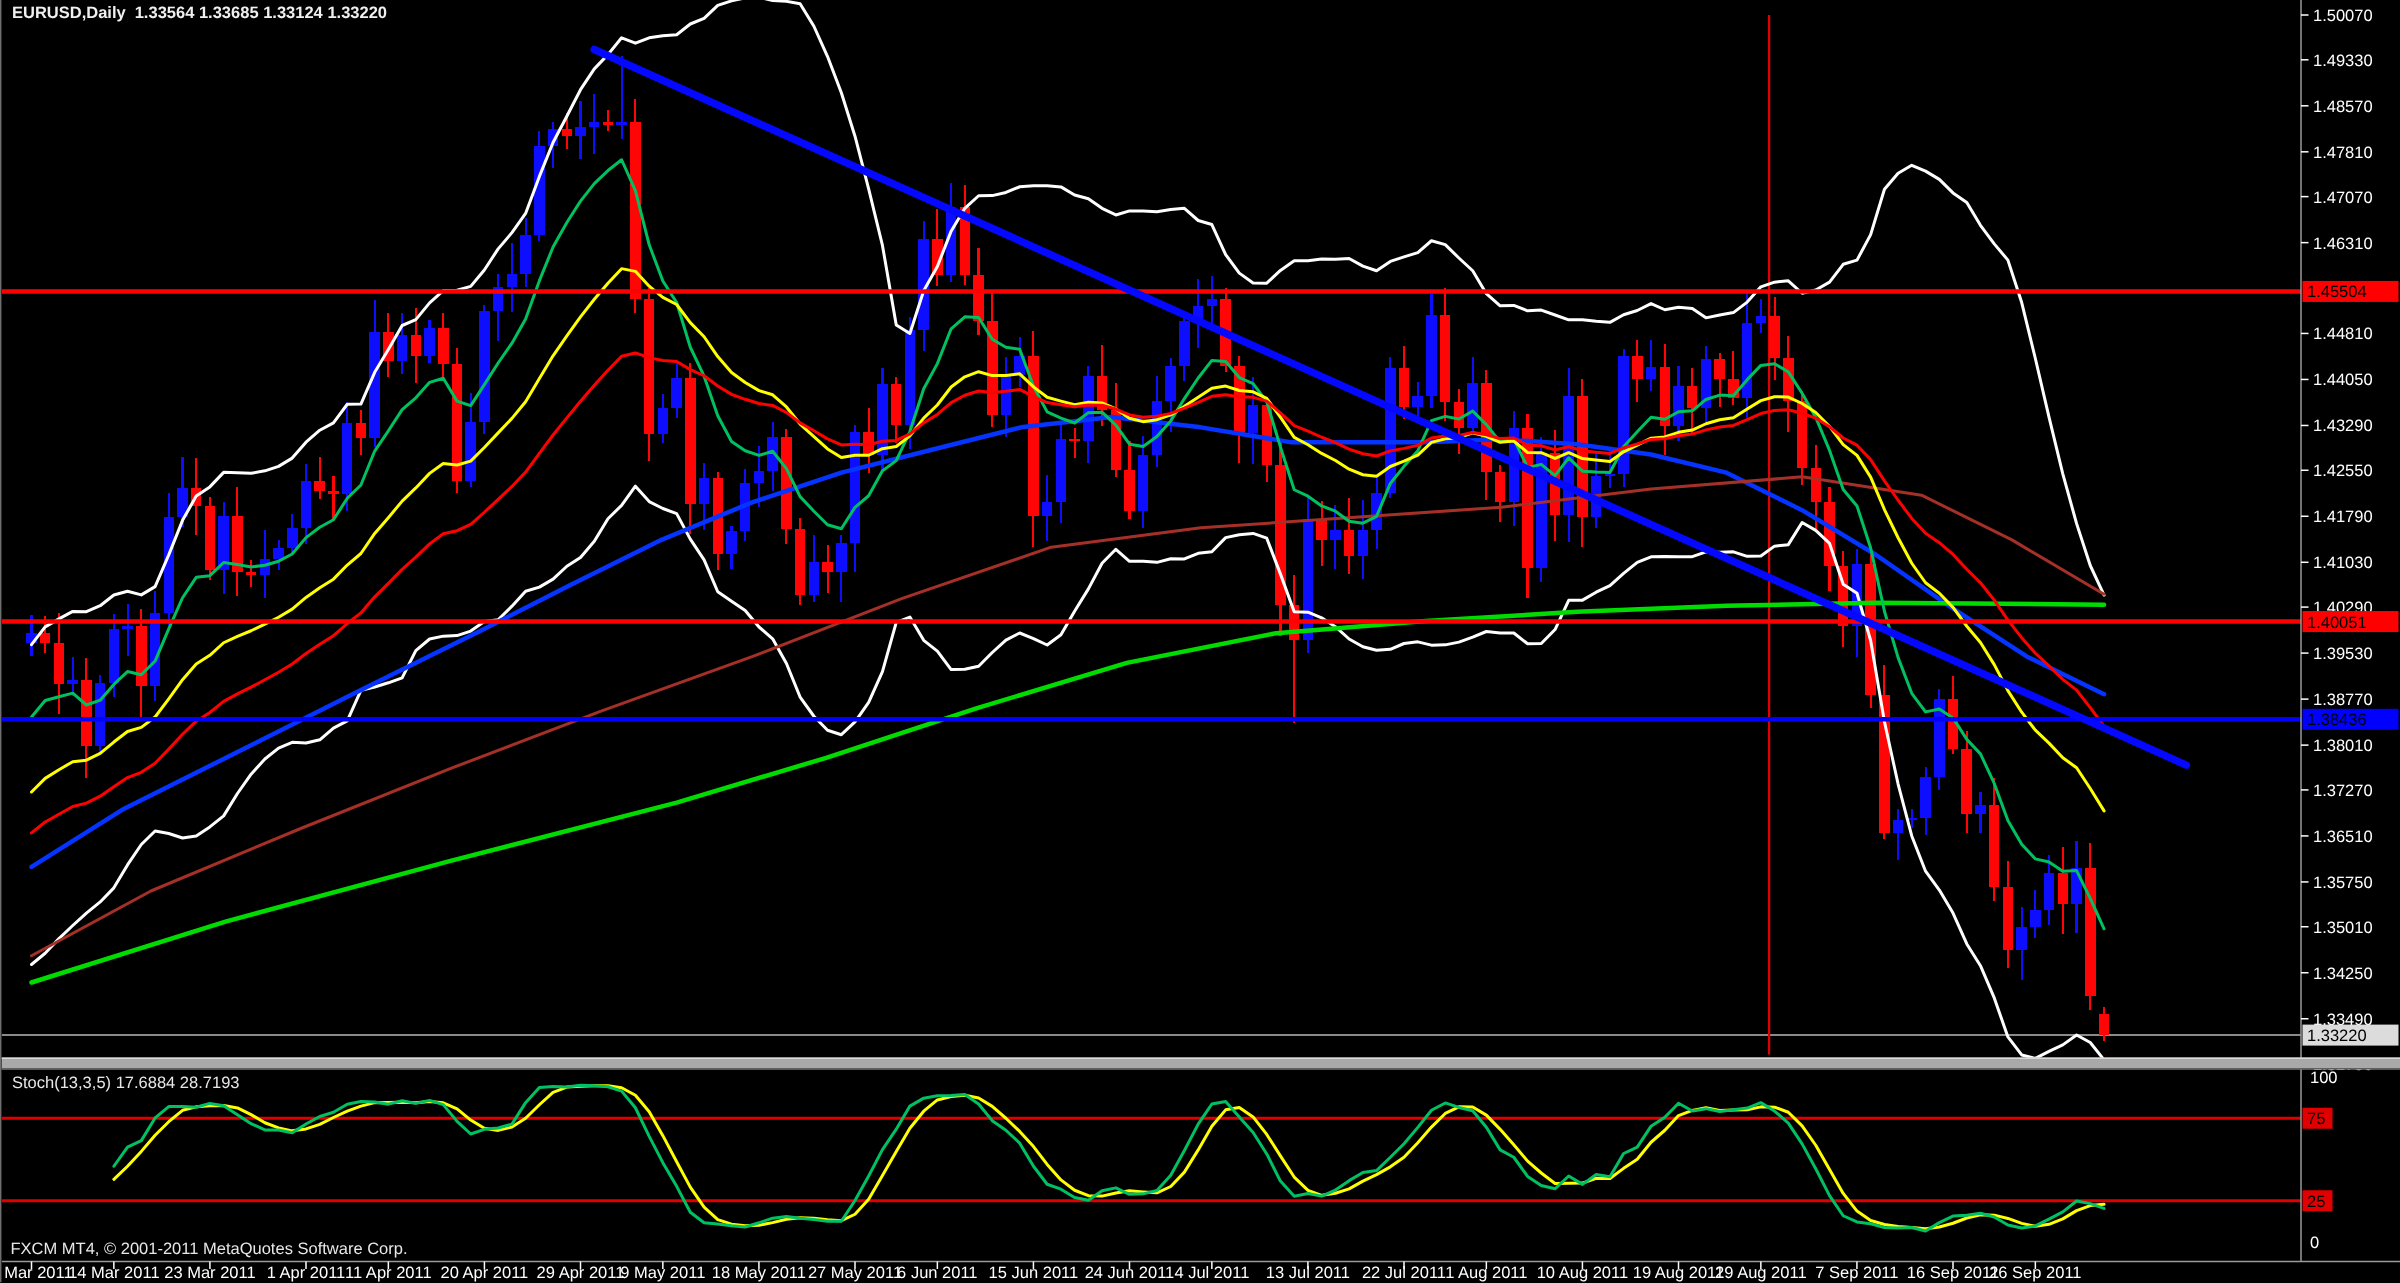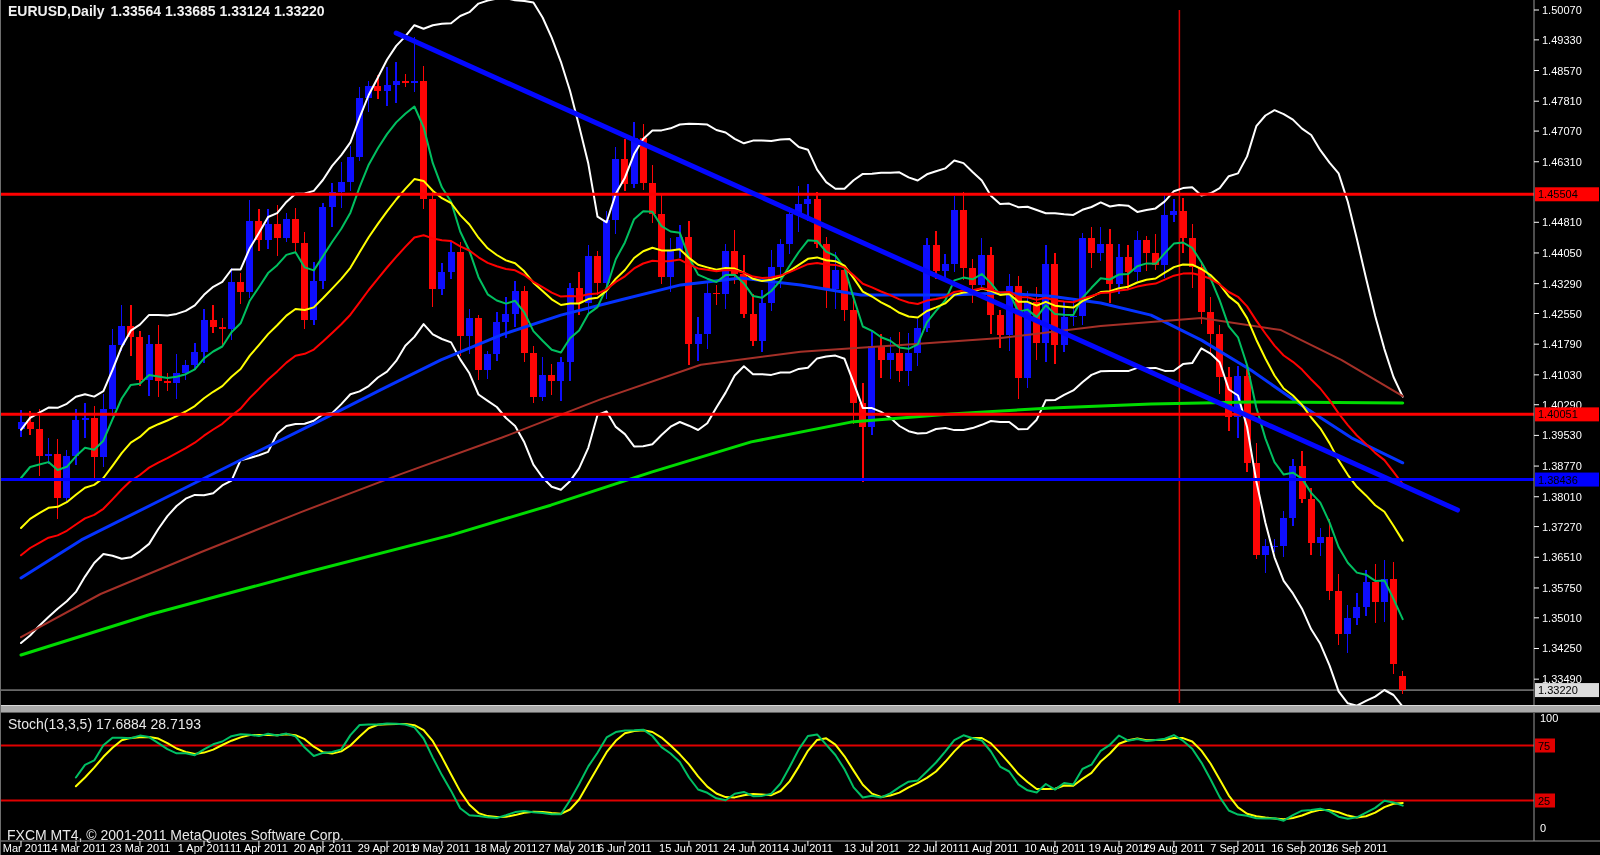--- a/index.html
+++ b/index.html
@@ -1,19 +1,19 @@
 <!DOCTYPE html>
 <html><head>
 <meta charset="utf-8">
 <style>
   html,body{margin:0;padding:0;background:#000;}
   .mt4-window{position:relative;width:1600px;height:855px;background:#000;overflow:hidden;
     font-family:"Liberation Sans",sans-serif;border-left:1px solid #6e6e6e;}
   .mt4-window svg{position:absolute;left:0;top:0;}
-  .overlay{position:absolute;color:#fff;font-size:14px;white-space:pre;}
+  .overlay{position:absolute;color:#fff;font-size:11px;white-space:pre;}
   #chart-title{left:7px;top:3px;font-weight:700;color:#f0f0f0;}
   #chart-title span{margin-right:6px;}
   #stoch-title{left:7px;top:716px;color:#e8e8e8;}
   #copyright{left:6px;top:827px;color:#e8e8e8;}
   #splitter{position:absolute;left:0;top:705px;width:1600px;height:8px;background:#a9a9a9;
     border-top:1px solid #d9d9d9;border-bottom:1px solid #5f5f5f;box-sizing:border-box;}
   svg text{font-family:"Liberation Sans",sans-serif;font-size:11px;}
 </style>
 </head>
 <body>

